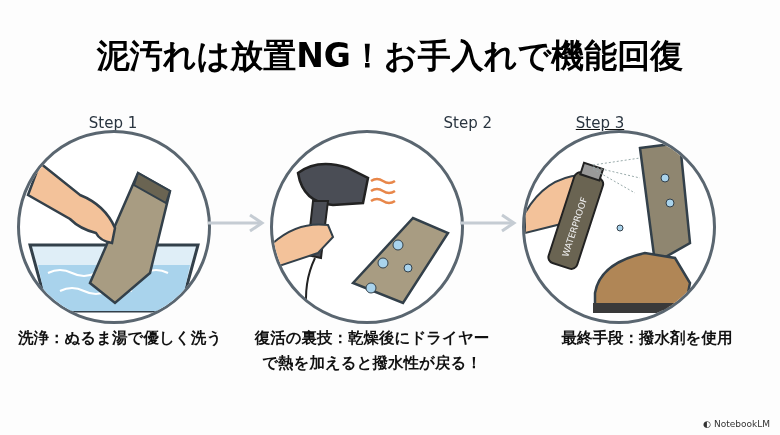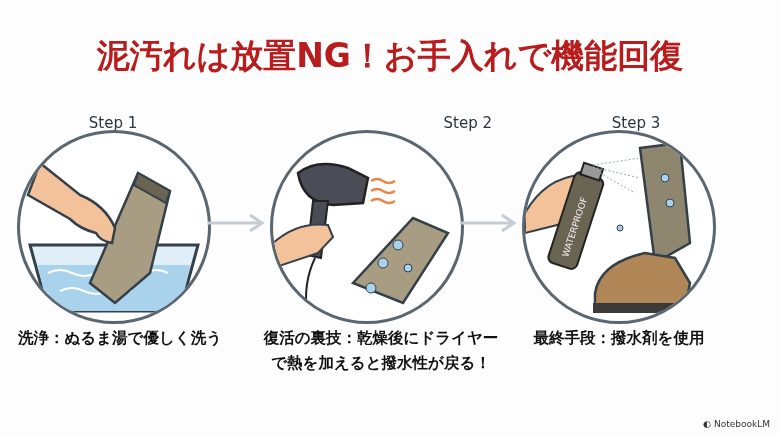--- a/index.html
+++ b/index.html
@@ -1,17 +1,17 @@
 <!DOCTYPE html>
 <html><head>
 <meta charset="utf-8">
 <style>
   html,body{margin:0;padding:0;}
   body{width:780px;height:435px;background:#fdfdfd;position:relative;overflow:hidden;font-family:"DejaVu Sans",sans-serif;color:#111;}
-  .title{position:absolute;left:0;right:0;top:34px;text-align:center;font-size:33px;font-weight:bold;letter-spacing:0px;color:#b91c1c;}
+  .title{position:absolute;left:0;right:0;top:34px;text-align:center;font-size:33px;font-weight:bold;letter-spacing:0px;color:#000000;}
   .step{position:absolute;top:112px;width:240px;text-align:center;}
   .step-label{font-size:15px;color:#2a3540;height:22px;line-height:22px;}
   .circle{position:absolute;top:130px;width:188px;height:188px;border:3px solid #5a6670;border-radius:50%;background:#fff;overflow:hidden;}
   .circle svg{width:100%;height:100%;display:block;}
   .arrow{position:absolute;top:213px;width:60px;height:20px;}
   .caption{position:absolute;top:326px;width:250px;text-align:center;font-size:15.5px;font-weight:bold;line-height:25px;color:#111;}
   .brand{position:absolute;right:10px;bottom:6px;font-size:9px;color:#333;display:flex;align-items:center;gap:3px;}
 </style>
 </head>
 <body>
@@ -52,40 +52,40 @@
     <circle cx="125" cy="112" r="5" fill="#a9d3ec" stroke="#33404a"></circle>
     <circle cx="110" cy="130" r="5" fill="#a9d3ec" stroke="#33404a"></circle>
     <circle cx="135" cy="135" r="4" fill="#a9d3ec" stroke="#33404a"></circle>
     <circle cx="98" cy="155" r="5" fill="#a9d3ec" stroke="#33404a"></circle>
   </svg>
 </div>
 <svg class="arrow" style="left:458px;" viewBox="0 0 60 20">
   <line x1="2" y1="10" x2="56" y2="10" stroke="#c5ccd3" stroke-width="3"></line>
   <path d="M44 2 L56 10 L44 18" stroke="#c5ccd3" stroke-width="3" fill="none"></path>
 </svg>
-<div class="caption" style="left:256px;">復活の裏技：乾燥後にドライヤーで熱を加えると撥水性が戻る！</div>
+<div class="caption" style="left:247px;">復活の裏技：乾燥後にドライヤーで熱を加えると撥水性が戻る！</div>
 
-<div class="step" style="left:516px;">
+<div class="step" style="left:480px;text-decoration:underline;">
   <div class="step-label">Step 3</div>
 </div>
 <div class="circle" style="left:522px;">
   <svg viewBox="0 0 188 188">
     <path d="M0 80 Q20 45 55 42 L60 60 L40 90 L0 100 Z" fill="#f3c29a" stroke="#33404a" stroke-width="2"></path>
     <g transform="rotate(18 50 90)">
       <rect x="35" y="40" width="30" height="95" rx="6" fill="#6a6452" stroke="#222" stroke-width="2"></rect>
       <rect x="40" y="30" width="20" height="12" fill="#999" stroke="#222" stroke-width="2"></rect>
       <text x="54" y="125" transform="rotate(-90 54 125)" font-size="9" fill="#eee" font-family="DejaVu Sans, sans-serif">WATERPROOF</text>
     </g>
     <path d="M68 32 L115 25 M68 34 L115 45 M68 36 L110 60" stroke="#9aa" stroke-width="1" stroke-dasharray="2,2"></path>
     <path d="M115 15 L155 10 L165 110 L130 130 Z" fill="#8f8670" stroke="#33404a" stroke-width="2.5"></path>
     <path d="M70 160 Q75 130 120 120 L150 125 L165 150 L160 175 L70 178 Z" fill="#b08656" stroke="#33404a" stroke-width="2.5"></path>
     <rect x="68" y="170" width="100" height="10" fill="#3a3a3a"></rect>
     <circle cx="140" cy="45" r="4" fill="#a9d3ec" stroke="#33404a"></circle>
     <circle cx="145" cy="70" r="4" fill="#a9d3ec" stroke="#33404a"></circle>
     <circle cx="95" cy="95" r="3" fill="#a9d3ec" stroke="#33404a"></circle>
   </svg>
 </div>
-<div class="caption" style="left:494px;text-align:center;">最終手段：撥水剤を使用</div>
+<div class="caption" style="left:522px;text-align:center;">最終手段：撥水剤を使用</div>
 
 <div class="brand">
   <span>◐</span>
   <span>NotebookLM</span>
 </div>
 
 </body></html>

